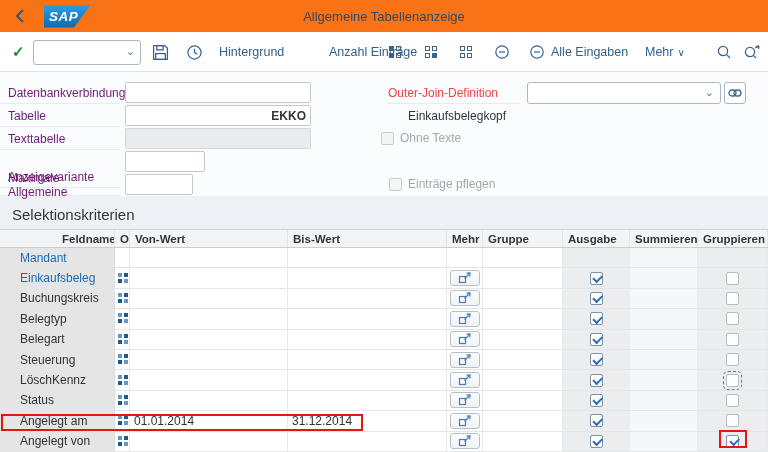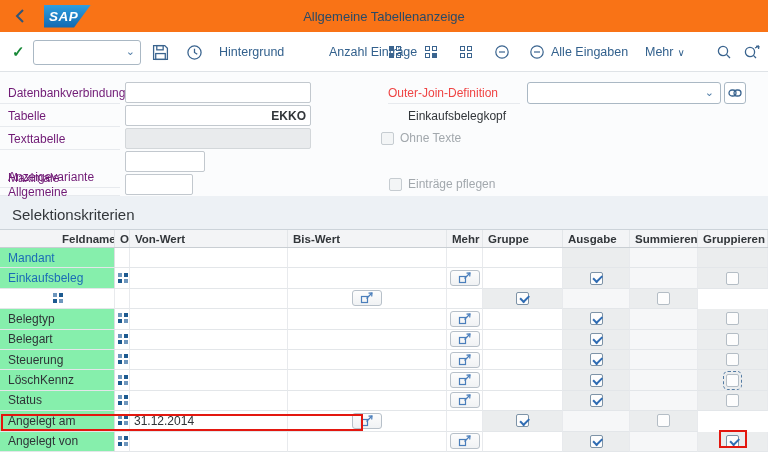--- a/index.html
+++ b/index.html
@@ -56,21 +56,21 @@
 
   
   .grid-row { display:grid; grid-template-columns:115px 15px 158px 159px 36px 80px 67px 68px 70px; }
   .thead { height:19px; background:#f3f4f6; border-top:1px solid #ccd3d9; border-bottom:1px solid #c9ced3; }
   .hcell { font-size:11.5px; font-weight:bold; color:#32363a; display:flex; align-items:center;
            padding-left:5px; border-right:1px solid #e3e6e9; overflow:hidden; white-space:nowrap; }
   .hcell:first-child { padding-left:16px;margin-left:46px; }
   .trow { height:20.4px; }
   .cell { border-right:1px solid #e8eaed; border-bottom:1px solid #e3e6e9; display:flex; align-items:center;
           padding-left:4px; overflow:hidden; background:#fff; }
-  .c-field { background:#86efac; padding-left:8px; border-right-color:#dcdfe2; }
+  .c-field { background:#e5e5e5; padding-left:20px; border-right-color:#dcdfe2; }
   .c-ausgabe { background:#ebedee; justify-content:center; padding-left:0; }
   .c-sum { background:#f6f7f8; }
   .c-grupp { background:#ebedee; justify-content:center; padding-left:0; }
   .c-o { padding-left:2px; justify-content:center; }
   .c-mehr { justify-content:center; padding-left:0; }
   .flabel { font-size:12px; color:#2f3337; white-space:nowrap; }
   .flabel.link { color:#1b6cb5; cursor:pointer; }
   .val { font-size:12px; color:#2f3337; white-space:nowrap; }
   .mehr-btn { width:30px; height:16px; border:1px solid #b7c0c9; border-radius:3px;
               background:linear-gradient(#fdfdfd,#f0f2f4); display:flex; align-items:center; justify-content:center; cursor:pointer; }
@@ -287,20 +287,23 @@
     <div class="cell c-ausgabe">
         <span class="cb checked"></span>
       </div>
     <div class="cell c-sum"></div>
     <div class="cell c-grupp">
         <span class="cb"></span>
       </div>
   </div>
 
   <div class="grid-row trow">
+    <div class="cell c-field">
+        <span class="flabel">Buchungskreis</span>
+      </div>
     <div class="cell c-o">
       <svg class="opt-icon" width="11" height="11" viewBox="0 0 11 11">
         <rect x="0" y="0" width="4" height="4" fill="#6d96bd"></rect>
           <rect x="6" y="0" width="4" height="4" fill="#1d5a90"></rect>
         <rect x="0" y="6" width="4" height="4" fill="#1d5a90"></rect>
           <rect x="6" y="6" width="4" height="4" fill="#6d96bd"></rect>
       </svg>
     </div>
     <div class="cell c-von">
         <span class="val"></span>
@@ -517,20 +520,23 @@
         <span class="flabel">Angelegt am</span>
       </div>
     <div class="cell c-o">
       <svg class="opt-icon" width="11" height="11" viewBox="0 0 11 11">
         <rect x="0" y="0" width="4" height="4" fill="#6d96bd"></rect>
           <rect x="6" y="0" width="4" height="4" fill="#1d5a90"></rect>
         <rect x="0" y="6" width="4" height="4" fill="#1d5a90"></rect>
           <rect x="6" y="6" width="4" height="4" fill="#6d96bd"></rect>
       </svg>
     </div>
+    <div class="cell c-von">
+        <span class="val">01.01.2014</span>
+      </div>
     <div class="cell c-bis">
         <span class="val">31.12.2014</span>
       </div>
     <div class="cell c-mehr">
       <button class="mehr-btn">
         <svg width="14" height="12" viewBox="0 0 14 12" fill="none" stroke="#4a7ebb" stroke-width="1.2">
           <rect x="1.5" y="4.5" width="6" height="6"></rect>
             <path d="M6.5 6.5L12 1"></path>
             <path d="M8.5 1.2L12 1l-.3 3.5"></path>
         </svg>

